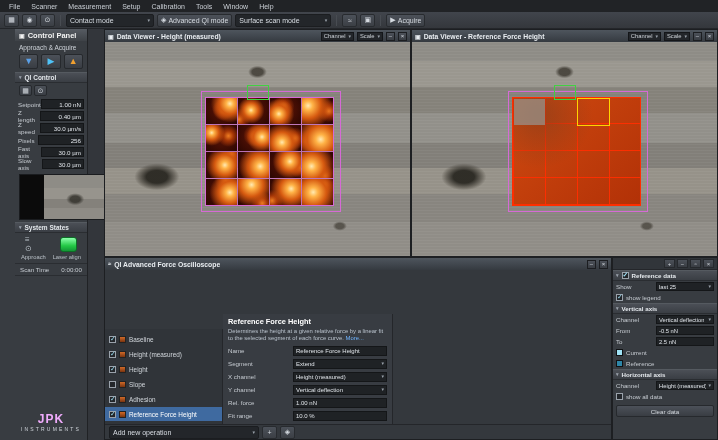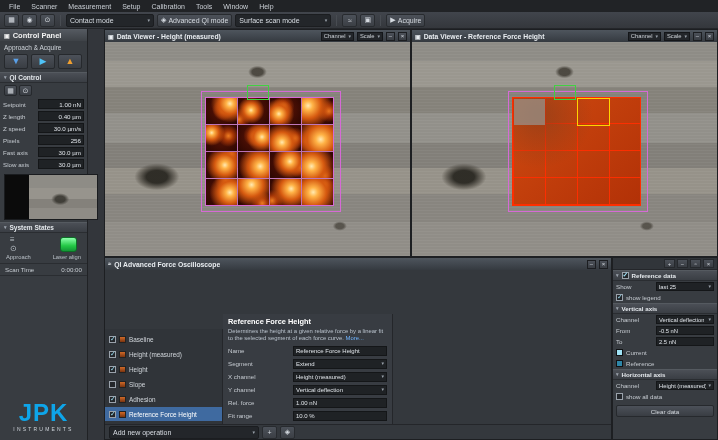--- a/index.html
+++ b/index.html
@@ -10,21 +10,21 @@
   
   .menubar{position:absolute;left:0;top:0;right:0;height:12px;background:#212326;display:flex;align-items:center;padding:0 4px;font-size:7px;color:#c9ced4;gap:1px;}
   .menubar .mi{padding:1px 5px;cursor:default;}
   .toolbar{position:absolute;left:0;top:12px;right:0;height:17px;background:linear-gradient(#41454c,#34373c);border-bottom:1px solid #24262a;display:flex;align-items:center;gap:3px;padding:0 4px;}
   .tbtn{height:13px;min-width:15px;background:linear-gradient(#4c5159,#3b3f45);border:1px solid #282b2f;border-radius:2px;display:flex;align-items:center;justify-content:center;font-size:7px;color:#d6dbe1;padding:0 3px;gap:2px;}
   .tsel{height:13px;background:#23262a;border:1px solid #1b1d20;border-radius:2px;color:#d8dde3;font-size:7px;display:flex;align-items:center;justify-content:space-between;padding:0 3px;gap:4px;}
   .caret{font-size:5px;color:#9aa2ab;line-height:1;}
   .sep{width:1px;height:11px;background:#24262a;border-right:1px solid #484c52;margin:0 2px;}
 
   
-  .left-panel{position:absolute;left:0;top:29px;width:88px;bottom:0;background:#383c41;border-right:1px solid #202225;display:flex;flex-direction:column;}
+  .left-panel{position:absolute;left:0;top:29px;width:88px;bottom:0;background:#383c41;border-right:1px solid #202225;display:flex;flex-direction:column;padding-left:15px;}
   .panel-title{height:12px;background:linear-gradient(#565b62,#3e4247);display:flex;align-items:center;gap:3px;padding:0 4px;font-size:7.5px;font-weight:bold;color:#f2f2f2;flex:none;}
   .sec-label{font-size:6.5px;color:#cfd4da;padding:3px 4px 1px;}
   .acq-buttons{display:flex;gap:3px;padding:2px 4px 3px;}
   .abtn{width:24px;height:15px;background:linear-gradient(#4c5159,#393d43);border:1px solid #26292d;border-radius:2px;display:flex;align-items:center;justify-content:center;font-size:9px;line-height:1;}
   .sec-head{height:11px;background:linear-gradient(#4b4f56,#3a3e44);border-top:1px solid #555a60;border-bottom:1px solid #2a2d31;display:flex;align-items:center;gap:3px;padding:0 4px;font-size:6.5px;font-weight:bold;color:#e4e8ec;flex:none;}
   .mini-toolbar{display:flex;gap:2px;padding:2px 4px;}
   .mbtn{width:13px;height:11px;background:linear-gradient(#4c5159,#393d43);border:1px solid #26292d;border-radius:2px;display:flex;align-items:center;justify-content:center;font-size:7px;color:#cfd4da;}
   .fields{padding:1px 3px 2px;display:flex;flex-direction:column;gap:2px;}
   .frow{display:flex;align-items:center;justify-content:space-between;height:10px;}
   .flabel{font-size:6.2px;color:#c6cbd1;}
@@ -33,21 +33,21 @@
     background:
       radial-gradient(ellipse 12px 8px at 60% 55%, rgba(52,50,44,.85) 0 40%, rgba(0,0,0,0) 75%),
       linear-gradient(90deg,#0b0b0b 0 26%, rgba(0,0,0,0) 26%),
       linear-gradient(180deg,#8e8c86 0 30%,#97948d 30% 55%,#84817b 55% 75%,#8f8c86 75%);}
   .sys-row{display:flex;align-items:center;justify-content:space-between;padding:3px 10px 1px;}
   .sys-icons{display:flex;flex-direction:column;gap:1px;font-size:8px;color:#b9c0c7;line-height:1;}
   .green-ind{width:17px;height:15px;background:linear-gradient(#8cffab,#23c845 60%,#149636);border:1px solid #0c6f26;border-radius:3px;}
   .state-labels{display:flex;justify-content:space-between;padding:0 6px;font-size:5.8px;color:#b9c0c7;}
   .time-row{margin-top:3px;border-top:1px solid #2a2d31;border-bottom:1px solid #2a2d31;display:flex;align-items:center;justify-content:space-between;padding:2px 5px;font-size:6.2px;color:#c6cbd1;}
   .logo{margin-top:auto;padding:6px 0 8px;text-align:center;}
-  .logo-jpk{font-size:24px;font-weight:bold;color:#0ea5e9;letter-spacing:1px;line-height:1;}
+  .logo-jpk{font-size:12px;font-weight:bold;color:#f0abfc;letter-spacing:1px;line-height:1;}
   .logo-sub{font-size:5px;letter-spacing:2.2px;color:#cfd4da;margin-top:1px;}
 
   
   .viewer{position:absolute;top:29px;height:228px;background:#2c2f33;border:1px solid #1d1f22;display:flex;flex-direction:column;}
   .viewer.vleft{left:104px;width:307px;}
   .viewer.vright{left:411px;width:307px;}
   .vtitle{height:12px;background:linear-gradient(#4e555d,#353a40);display:flex;align-items:center;gap:3px;padding:0 3px;font-size:6.8px;font-weight:bold;color:#e9edf1;flex:none;}
   .vtitle .spacer{flex:1;}
   .mini-sel{height:9px;background:#23262a;border:1px solid #141619;font-size:5.8px;font-weight:normal;color:#cfd4da;display:flex;align-items:center;padding:0 2px;gap:3px;}
   .wbtn{width:9px;height:9px;background:linear-gradient(#4c5159,#393d43);border:1px solid #1c1e21;font-size:6px;font-weight:normal;display:flex;align-items:center;justify-content:center;color:#d6dbe1;line-height:1;}

